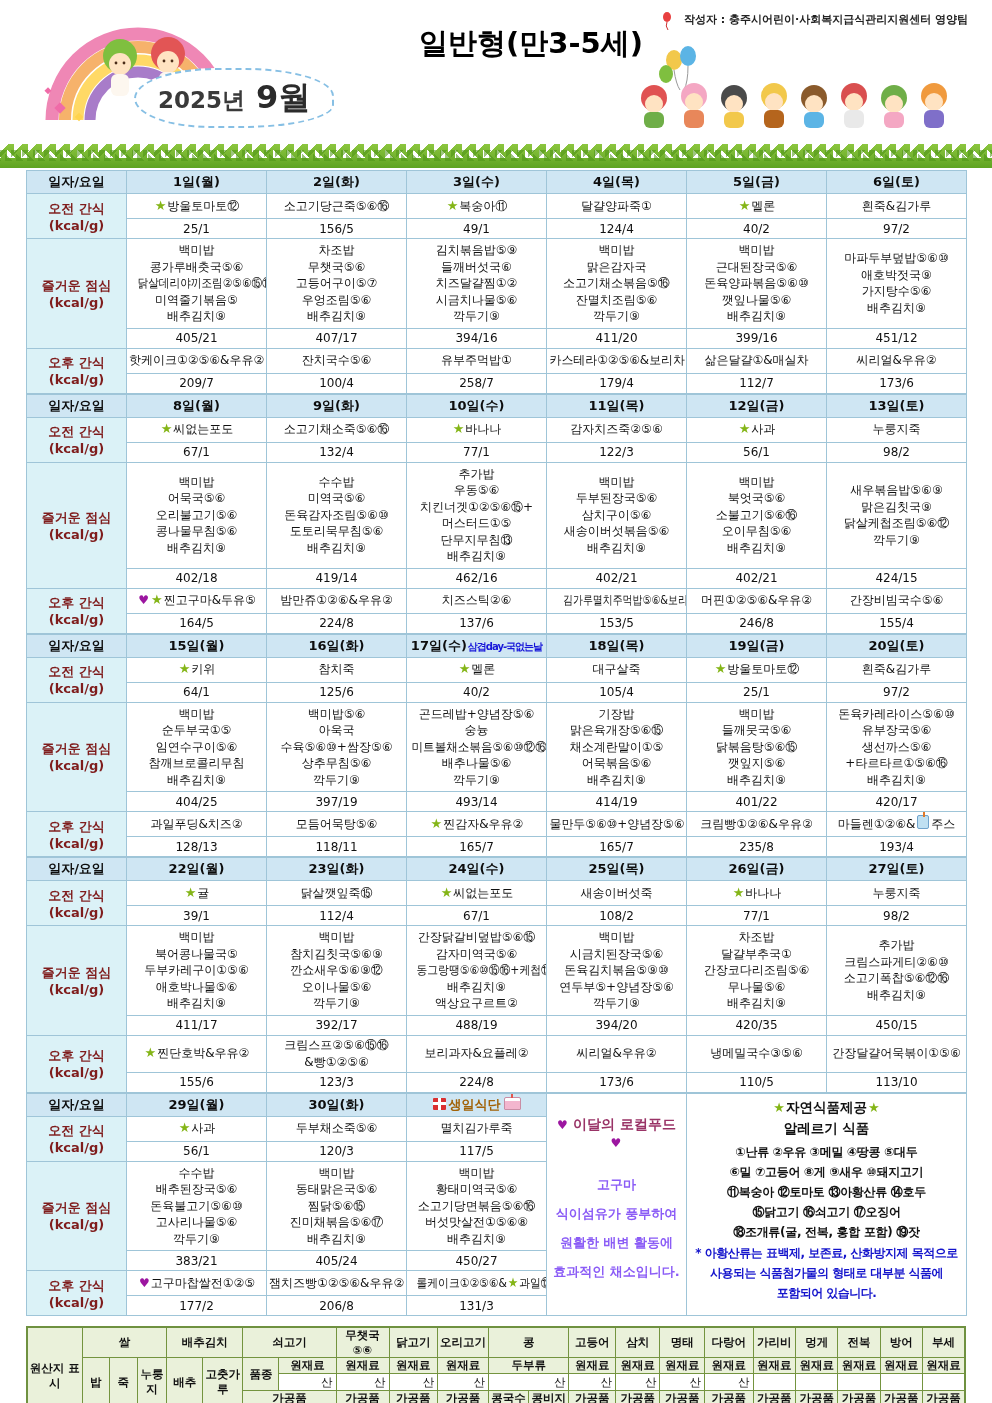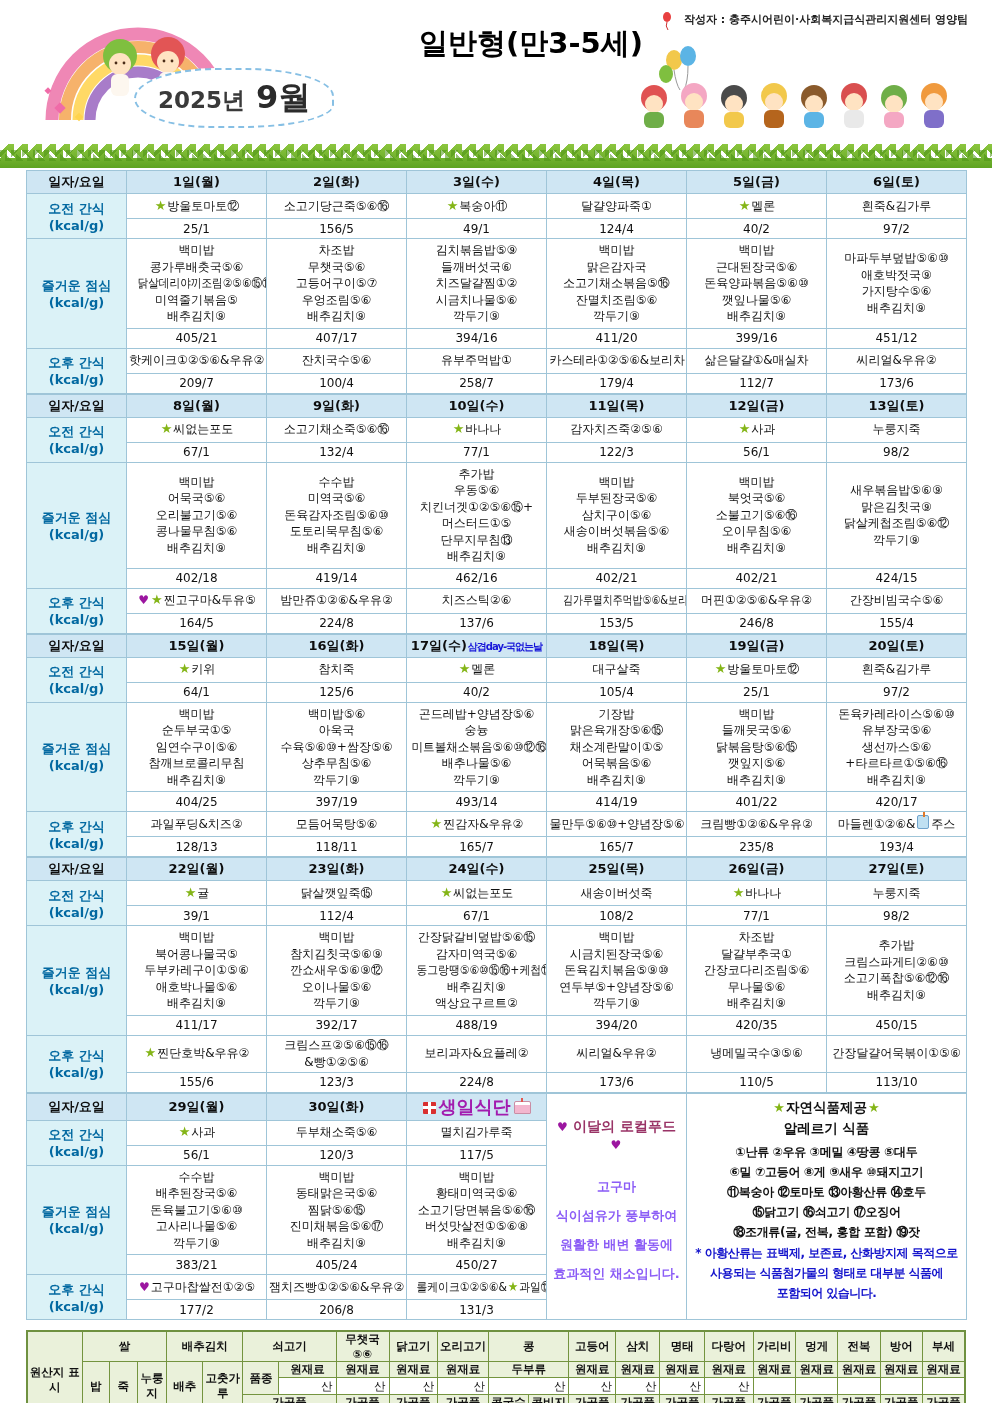--- a/index.html
+++ b/index.html
@@ -22,38 +22,38 @@
     linear-gradient(135deg,#fff 6px,transparent 0) 0 0/14px 14px repeat-x,
     linear-gradient(45deg,#fff 6px,transparent 0) 7px 0/14px 14px repeat-x;}
   .grass:after{content:"";position:absolute;left:0;right:0;top:6px;height:18px;background:
     linear-gradient(135deg,#4d9416 5px,transparent 0) 0 0/11px 11px repeat-x,
     linear-gradient(45deg,#4d9416 5px,transparent 0) 5px 0/11px 11px repeat-x;opacity:.55;}
 
   
   .week{border-collapse:collapse;table-layout:fixed;width:940px;margin:0 0 0 0;}
   .week th,.week td{border:1px solid #9fc5d8;background:#fff;text-align:center;vertical-align:middle;padding:1px 2px;overflow:hidden;}
   .week tr.dayhead th{background:#cfe6f3;font-size:13px;font-weight:bold;height:20px;color:#0d0d0d;}
-  .week th.rowlab{background:#dbf2f7;font-size:13px;font-weight:bold;color:#0369a1;}
+  .week th.rowlab{background:#dbf2f7;font-size:13px;font-weight:bold;color:#7f1d1d;}
   .week td.snack{height:22px;font-size:12px;}
   .week td.kcal{height:17px;font-size:12px;}
   .week td.lunch{padding:3px 2px;}
   .lunchline{line-height:16.5px;font-size:12px;}
   .fitline{display:inline-block;white-space:nowrap;transform-origin:50% 50%;max-width:none;}
   .ic{font-style:normal;}
   .ic-star{color:#84b517;font-size:13px;margin:0 1px;}
   .ic-heart{color:#9c16a0;font-size:12px;margin:0 1px;}
   .ic-juice{display:inline-block;width:10px;height:12px;background:#bfe0f2;border:1px solid #6fa3cc;border-radius:2px;margin:0 2px -1px 2px;position:relative;}
   .ic-juice:before{content:"";position:absolute;left:5px;top:-4px;width:2px;height:5px;background:#e07a2a;}
   .ic-gift{display:inline-block;width:13px;height:12px;background:#d93030;margin:0 2px -1px 0;position:relative;border-radius:1px;}
   .ic-gift:before{content:"";position:absolute;left:5px;top:0;width:3px;height:12px;background:#fff;}
   .ic-gift:after{content:"";position:absolute;left:0;top:4px;width:13px;height:3px;background:#fff;}
   .ic-cake{display:inline-block;width:15px;height:11px;margin:0 0 -1px 2px;background:linear-gradient(#fff 0 3px,#f3b6ce 3px);border:1px solid #c98da4;border-radius:2px 2px 1px 1px;position:relative;}
   .ic-cake:before{content:"";position:absolute;left:6px;top:-4px;width:2px;height:4px;background:#e3574f;}
   .bluenote{color:#1717d9;font-size:10px;font-weight:bold;letter-spacing:-1px;margin-left:1px;}
-  .bluebold{color:#a21caf;font-weight:bold;font-size:18px;margin:0 1px;}
+  .bluebold{color:#a16207;font-weight:bold;font-size:13px;margin:0 1px;}
 
   
   td.localbox{vertical-align:middle;padding:4px;}
   .lf-title{color:#993366;font-weight:bold;font-size:14px;margin-bottom:26px;}
   .lf-line{color:#8b5cf6;font-weight:bold;font-size:13px;margin:11px 0;}
   td.allergybox{vertical-align:top;padding:4px 2px;}
   .al-title{font-size:13.5px;font-weight:bold;margin-top:1px;}
   .al-sub{font-size:13.5px;font-weight:bold;margin:3px 0 4px;}
   .al-line{font-size:12px;font-weight:bold;line-height:20px;letter-spacing:-0.3px;}
   .al-note{color:#1414cc;font-weight:bold;font-size:12px;line-height:18px;margin-top:2px;letter-spacing:-0.5px;}

